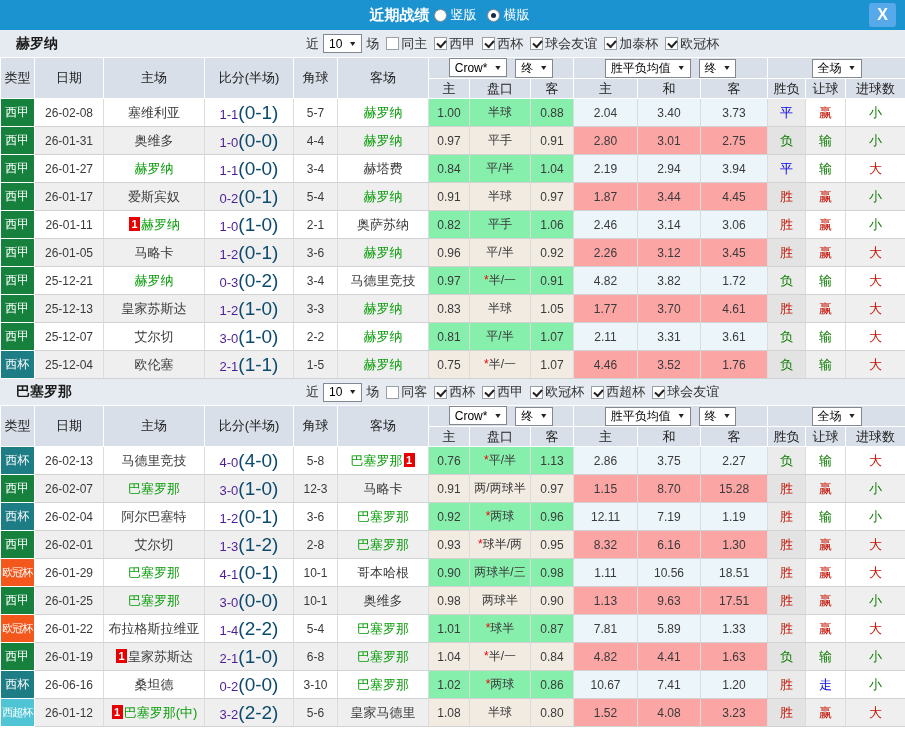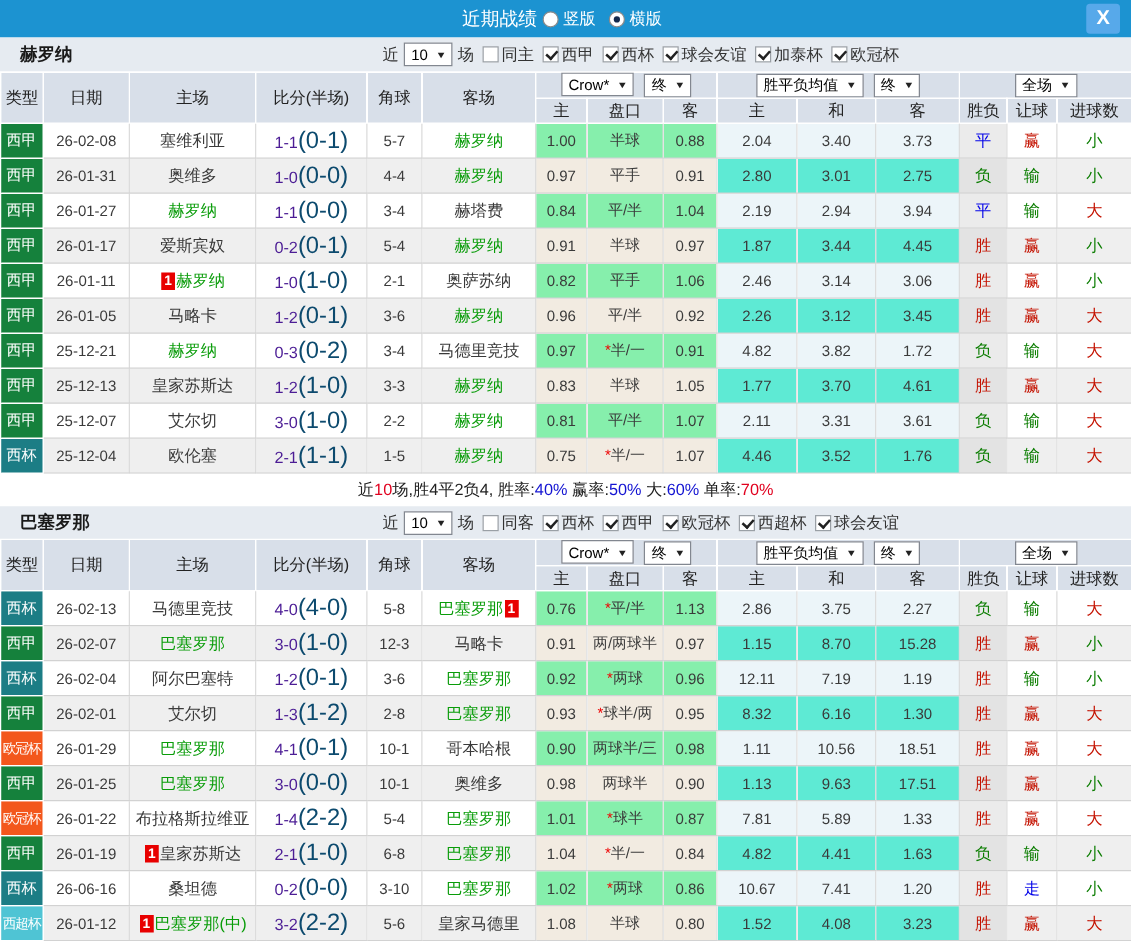--- a/index.html
+++ b/index.html
@@ -1,18 +1,18 @@
 <!DOCTYPE html>
 <html><head>
 <meta charset="utf-8">
 <style>
 *{margin:0;padding:0;box-sizing:border-box}
 html,body{width:905px;height:753px;overflow:hidden;background:#fff;font-family:"Liberation Sans",sans-serif}
 .topbar{height:30px;background:#1c93d1;display:flex;align-items:center;justify-content:center;gap:4px;position:relative}
-.topbar .title{color:#fff;font-weight:normal;font-size:15px;margin-right:0}
+.topbar .title{color:#fff;font-weight:bold;font-size:15px;margin-right:0}
 .radio{width:13px;height:13px;border-radius:50%;background:#fff;border:1px solid #8a8a8a;display:inline-block;position:relative;vertical-align:middle}
 .radio.sel::after{content:"";position:absolute;left:3px;top:3px;width:5px;height:5px;border-radius:50%;background:#13294d}
 .rlabel{color:#fff;font-size:13px;margin-right:6px}
 .closebtn{position:absolute;right:9px;top:3px;width:27px;height:24px;background:#57a9ea;border-radius:3px;color:#fff;font-weight:bold;text-align:center;line-height:24px;font-size:16px;cursor:pointer}
 .secbar{height:27px;background:#e6ebf1;position:relative;display:flex;align-items:center}
 .secbar.s2{height:26px}
 .secbar .teamname{font-weight:bold;font-size:14px;color:#1a1a1a;margin-left:16px}
 .filters{position:absolute;left:306px;top:0;height:100%;display:flex;align-items:center;font-size:13px;color:#333}
 .selbox{display:inline-flex;align-items:center;background:#fff;border:1px solid #828790;height:19px;padding:0 4px 0 5px;font-size:12px;font-weight:normal;color:#000;margin:0 4px}
 .selbox .arr{font-size:9px;margin-left:6px;color:#222;transform:scaleY(0.8)}
@@ -24,21 +24,21 @@
 thead tr.h1 td{height:21px}
 tbody td{height:28px;border-right:1px solid #dcdcdc;border-bottom:1px solid #d2d2d2;text-align:center;font-size:12px;color:#3a3a3a}
 tr.rA{background:#fff}
 tr.rB{background:#efefef}
 td.type{border-bottom:1px solid #fff;border-right:1px solid #fff;color:#fff;padding:0}
 .tc-liga{background:#15813c}.tc-copa{background:#1c7d85}.tc-ucl{background:#f3571c}.tc-sup{background:#4fc4d4}
 td.type .sm{font-size:11px;letter-spacing:-1px}
 tr.rA td.crow{background:#86efac}
 tr.rB td.crow{background:#f2ebe1}
 tr.rA td.avgc{background:#ecf5f9}
-tr.rB td.avgc{background:#5eead4}
+tr.rB td.avgc{background:#fca5a5}
 tr.rA td.sf{background:#ebebeb}
 tr.rB td.sf{background:#e3e3e3}
 td.teamcell{font-size:13px}
 .tg{color:#099c09}
 .sc{color:#4c1d95;font-size:13px}
 .half{color:#0c4a6e;font-size:19px}
 .star{color:#e00}
 .badge{display:inline-block;min-width:11px;height:14px;line-height:14px;background:#e80000;color:#fff;font-size:11px;font-weight:bold;padding:0 1px;margin:0 1px;vertical-align:1px}
 .cR{color:#c41200;font-size:13px}
 .cG{color:#0b7d00;font-size:13px}
@@ -305,21 +305,20 @@
           <td class="crow">1.07</td>
           <td class="avgc">4.46</td>
           <td class="avgc">3.52</td>
           <td class="avgc">1.76</td>
           <td class="sf"><span class="cG">负</span></td>
           <td><span class="cG">输</span></td>
           <td><span class="cR">大</span></td>
         </tr>
       </tbody>
     </table>
-    <div class="sum"><span class="k">近</span><span class="r">10</span><span class="k">场,胜4平2负4, 胜率:</span><span class="b">40%</span><span class="k"> 赢率:</span><span class="b">50%</span><span class="k"> 大:</span><span class="b">60%</span><span class="k"> 单率:</span><span class="r">70%</span></div>
     <div class="secbar s2">
       <span class="teamname">巴塞罗那</span>
       <span class="filters">
         <span>近</span>
         <span class="selbox">
           <span>10</span>
           <span class="arr">▼</span>
         </span>
         <span>场</span>
         <span class="cb"></span>

